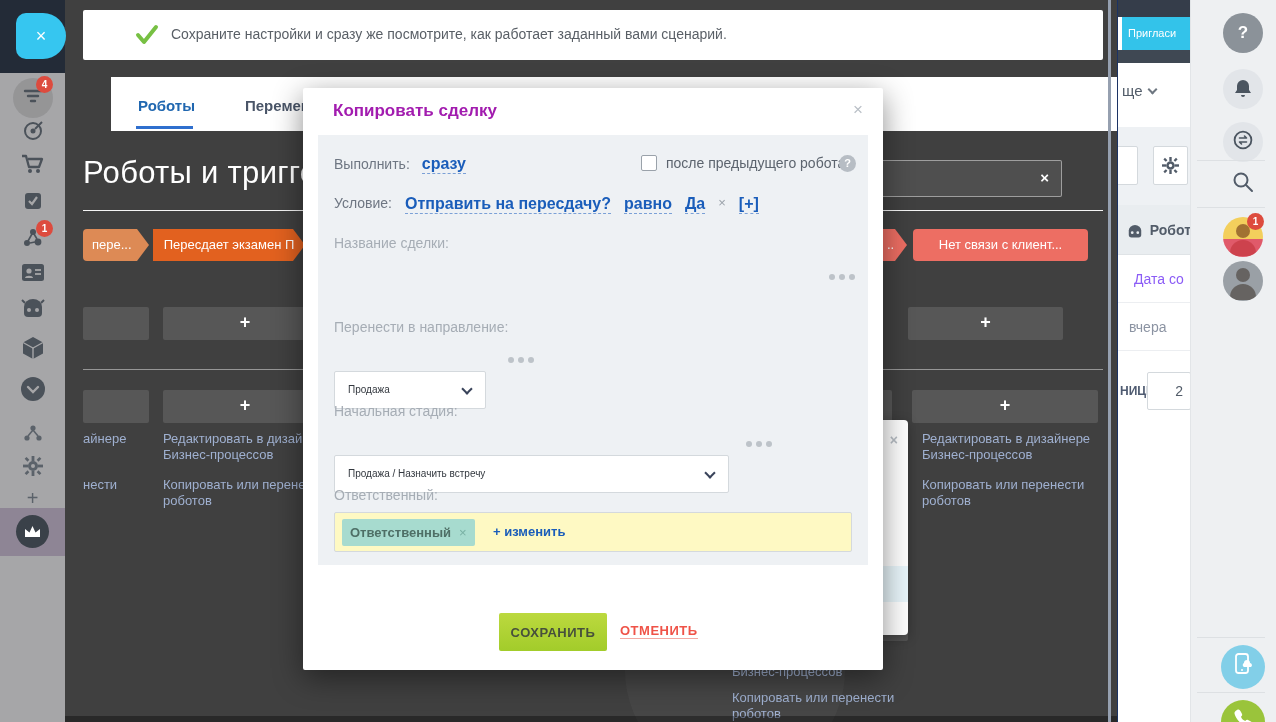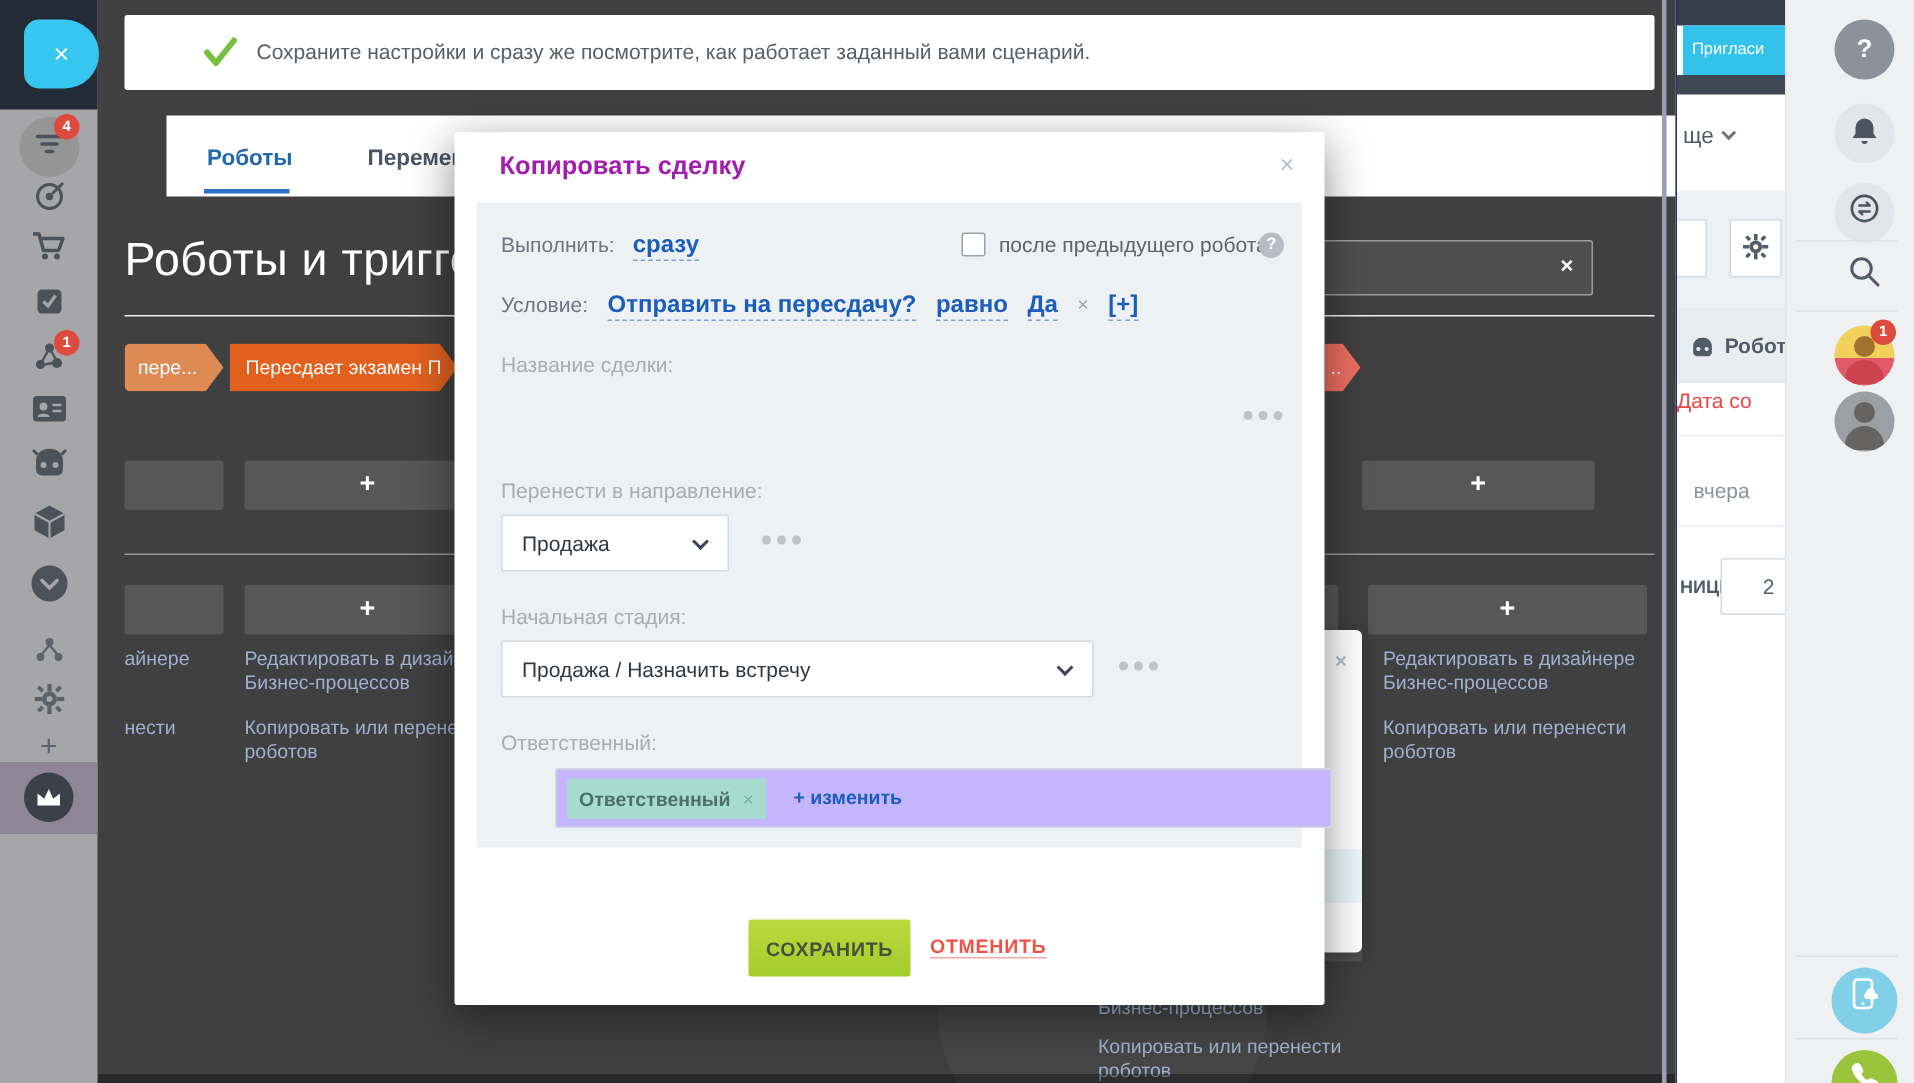--- a/index.html
+++ b/index.html
@@ -78,28 +78,28 @@
   #m-name-label { top:100px; }
   #m-name-input { position:absolute; left:16px; top:124px; width:487px; height:38px; border:1px solid #d4d9dd; border-radius:2px;
      background:#fff; font-size:15px; color:#333; padding:0 12px; outline:none; }
   #m-name-input::placeholder { color:#a9afb7; }
 
   .menu-dots { position:absolute; display:flex; gap:4px; cursor:pointer; }
   .menu-dots i { width:6px; height:6px; border-radius:50%; background:#bdc3c9; }
 
   #m-dir-label { top:184px; }
   .m-select { position:absolute; left:16px; height:38px; background:#fff; border:1px solid #d4d9dd; border-radius:2px;
-     font-size:14px; color:#33383f; line-height:36px; padding-left:13px; cursor:pointer; }
+     font-size:10px; color:#33383f; line-height:36px; padding-left:13px; cursor:pointer;margin-top:28px; }
   .sel-chev { position:absolute; right:14px; top:13px; width:8px; height:8px; border-right:2px solid #39435a; border-bottom:2px solid #39435a; transform:rotate(45deg); }
   #m-dir-select { top:208px; width:152px; }
   #m-stage-label { top:268px; }
   #m-stage-select { top:292px; width:395px; }
 
   #m-resp-label { top:352px; }
-  #m-resp-field { position:absolute; left:16px; top:377px; width:518px; height:40px; background:#c4b5fd; border:1px solid #d4d9dd; border-radius:2px;margin-left:36px; }
+  #m-resp-field { position:absolute; left:16px; top:377px; width:518px; height:40px; background:#fef9c3; border:1px solid #d4d9dd; border-radius:2px; }
   #m-resp-tag { position:absolute; left:7px; top:6px; height:27px; background:#a7dbcf; border-radius:2px; padding:0 8px;
      font-size:13px; font-weight:700; color:#4e6f66; line-height:27px; }
   #m-tag-x { color:#79b1a4; font-weight:400; margin-left:8px; cursor:pointer; }
   #m-change-link { position:absolute; left:158px; top:11px; color:#1a5dba; font-size:13px; font-weight:700; cursor:pointer; }
 
   #m-save { position:absolute; left:196px; top:525px; width:108px; height:38px; background:linear-gradient(#bcd93f,#a2cc2a);
      border:none; border-radius:2px; color:#47503c; font-size:13px; font-weight:700; letter-spacing:.5px; cursor:pointer; }
   #m-cancel { position:absolute; left:317px; top:535px; color:#ef5348; font-size:13px; font-weight:700; letter-spacing:.5px;
      border-bottom:1px solid #f3a9a3; cursor:pointer; }
 
@@ -124,22 +124,22 @@
      font-size:11px; line-height:33px; padding-left:6px; cursor:pointer; white-space:nowrap; }
   #u-darkstrip { position:absolute; left:0; top:50px; width:73px; height:13px; background:#3f4853; }
   #more-row { position:absolute; left:4px; top:82px; color:#525c69; font-size:15px; cursor:pointer; }
   #more-chev { display:inline-block; width:7px; height:7px; border-right:2px solid #6e7781; border-bottom:2px solid #6e7781; transform:rotate(45deg); margin-left:6px; vertical-align:3px; }
   #u-grayblock { position:absolute; left:0; top:127px; width:73px; height:78px; background:#eef1f4; }
   #u-btn-partial { position:absolute; left:-6px; top:19px; width:26px; height:39px; background:#fff; border:1px solid #d4d9dd; border-radius:2px; }
   #u-btn-gear { position:absolute; left:35px; top:19px; width:35px; height:39px; background:#fff; border:1px solid #d4d9dd; border-radius:2px; text-align:center; line-height:43px; cursor:pointer; }
   #u-robot-row { position:absolute; left:0; top:205px; width:73px; height:50px; background:#e9edf0; border-bottom:1px solid #dfe3e6;
      color:#525c69; font-size:14px; font-weight:600; line-height:50px;text-align:right; }
   #u-robot-row svg { vertical-align:-4px; margin:0 6px 0 7px; }
-  #u-date-row { position:absolute; left:0; top:243px; width:73px; height:48px; border-bottom:1px solid #eceef1;
-     color:#ef4444; font-size:14px; line-height:48px; }
+  #u-date-row { position:absolute; left:0; top:255px; width:73px; height:48px; border-bottom:1px solid #eceef1;
+     color:#8b5cf6; font-size:14px; line-height:48px; padding-left:16px; }
   #u-yest-row { position:absolute; left:0; top:303px; width:73px; height:48px; border-bottom:1px solid #eceef1;
      color:#8b93a2; font-size:14px; line-height:48px; padding-left:11px; }
   #u-pager { position:absolute; left:2px; top:384px; color:#4e5a70; font-size:12px; font-weight:700; }
   #u-pager-input { position:absolute; left:29px; top:372px; width:44px; height:38px; border:1px solid #d4d9dd; border-radius:2px;
      font-size:14px; color:#525c69; text-align:right; padding-right:7px; outline:none; }
 
   
   #right-toolbar { left:1190px; top:0; width:86px; height:722px; background:#eef0f2; border-left:1px solid #e2e5e8; z-index:4; }
   .rt-circle { position:absolute; left:32px; width:40px; height:40px; border-radius:50%; text-align:center; cursor:pointer; }
   .rt-divider { position:absolute; left:6px; width:68px; height:1px; background:#dde0e3; }
@@ -180,20 +180,21 @@
   <div id="designer-search" class="abs">
     <input type="text" style="">
     <span id="search-clear">×</span>
   </div>
 
   <div id="top-divider" class="abs"></div>
 
   <div id="stage-1" class="stage stage-arrow">пере...</div>
   <div id="stage-2" class="stage stage-arrow">Пересдает экзамен П</div>
   <div id="stage-3" class="stage stage-arrow">..</div>
+  <div id="stage-4" class="stage">Нет связи с клиент...</div>
 
   <div class="plus-block" style="left:18px;top:307px;width:66px;"></div>
   <div class="plus-block" style="left:98px;top:307px;width:164px;">+</div>
   <div class="plus-block" style="left:843px;top:307px;width:155px;">+</div>
 
   <div id="mid-divider" class="abs"></div>
 
   <div class="plus-block" style="left:18px;top:390px;width:66px;"></div>
   <div class="plus-block" style="left:98px;top:390px;width:164px;">+</div>
   <div class="plus-block" style="left:796px;top:390px;width:31px;"></div>

